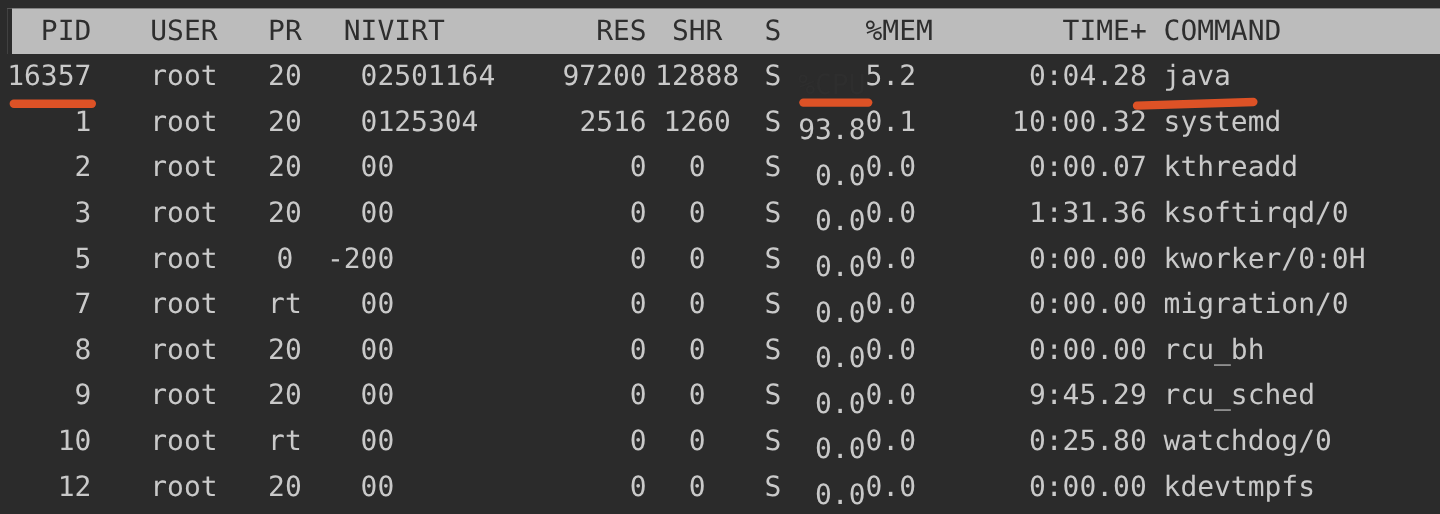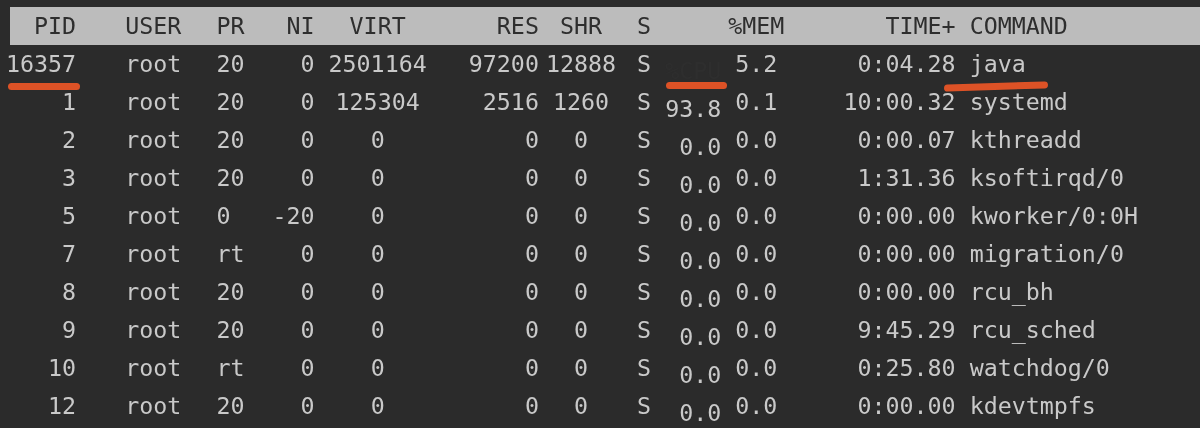--- a/index.html
+++ b/index.html
@@ -37,28 +37,28 @@
     color: var(--header-text, #2e2e2e);
   }
   .cell {
     display: inline-block;
     white-space: pre;
     vertical-align: top;
     overflow: visible;
   }
   .c-pid     { width: 5ch;  text-align: right; }
   .c-user    { width: 10ch; text-align: center; text-indent: 1ch; }
-  .c-pr      { width: 3ch;  text-align: left; }
+  .c-pr      { width: 3ch;  text-align: center; }
   .c-ni      { width: 4ch;  text-align: right; }
-  .c-virt    { width: 9ch;  text-align: center; }
+  .c-virt    { width: 9ch;  text-align: left; }
   .c-res     { width: 7ch;  text-align: right; }
   .c-shr     { width: 6ch;  text-align: center; }
   .c-s       { width: 2ch;  text-align: right; }
   .c-cpu     { width: 5ch;  text-align: right; margin-top: 45px; }
-  .c-mem     { width: 5ch;  text-align: center; }
+  .c-mem     { width: 5ch;  text-align: left; }
   .c-time    { width: 10ch; text-align: right; padding-left: 24px; }
   .c-command { text-align: right; text-indent: 1ch; }
 
   .underline {
     position: absolute;
     height: 7px;
     border-radius: 4px;
     background: var(--highlight, #dd5226);
   }
   #u-pid { left: 8px;   top: 83px; width: 72px; }

